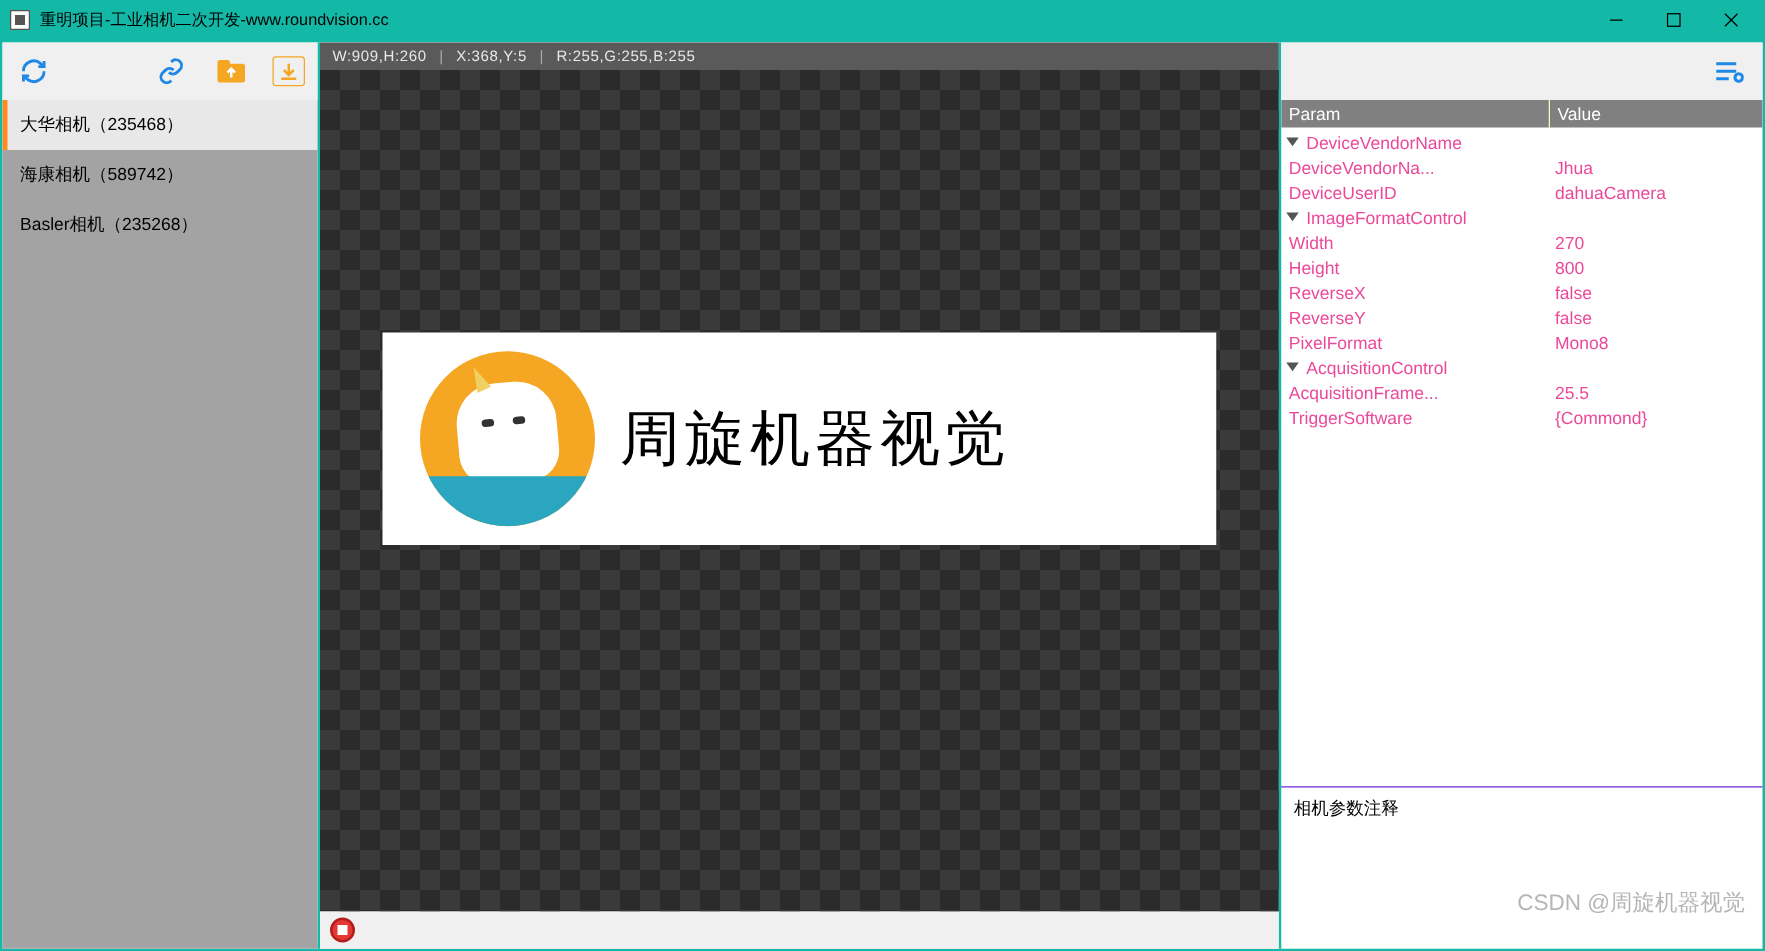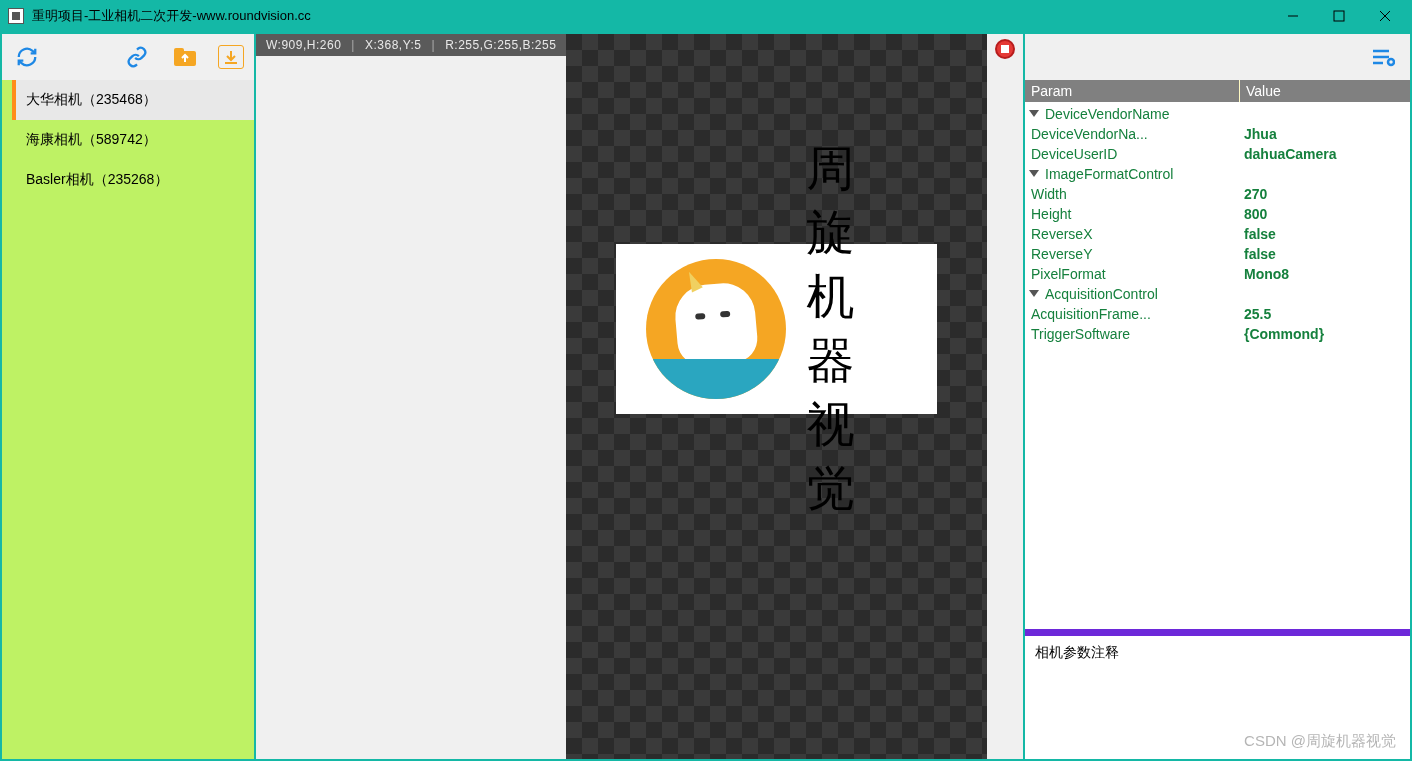--- a/index.html
+++ b/index.html
@@ -15,27 +15,27 @@
 .winbtn svg { width: 12px; height: 12px; stroke: #000; stroke-width: 1; fill: none; }
 
 
 .wrapper { flex: 1; border: 2px solid #14b8a6; display: flex; }
 
 
 .sidebar { width: 254px; display: flex; flex-direction: column; border-right: 2px solid #14b8a6; }
 .sidebar-toolbar { height: 46px; background: #f0f0f0; display: flex; align-items: center; padding: 0 10px; gap: 18px; }
 .sidebar-toolbar .spacer { flex: 1; }
 .tbtn { width: 30px; height: 30px; display: flex; align-items: center; justify-content: center; cursor: pointer; }
-.sidebar-list { flex: 1; background: #bef264; overflow: auto; padding-left: 10px; }
+.sidebar-list { flex: 1; background: #a3a3a3; overflow: auto; }
 .camera-item { height: 40px; display: flex; align-items: center; padding: 0 14px; font-size: 14px; color: #000; cursor: pointer; }
 .camera-item.selected { background: #e8e8e8; }
 .camera-item.selected::before { content: ""; width: 4px; height: 40px; background: #ff8c1a; margin-left: -14px; margin-right: 10px; }
 
 
-.viewer { flex: 1; display: flex; flex-direction: row; background: #f0f0f0; border-right: 2px solid #14b8a6; }
+.viewer { flex: 1; display: flex; flex-direction: column; background: #f0f0f0; border-right: 2px solid #14b8a6; }
 .infobar { height: 22px; background: #5a5a5a; color: #e8e8e8; font-size: 12px; font-family: "Consolas", monospace; display: flex; align-items: center; padding: 0 10px; gap: 10px; letter-spacing: 0.5px;}
 .infobar .sep { color: #aaa; }
 .canvas-area { flex: 1; position: relative;
   background-color: #2b2b2b;
   background-image:
     linear-gradient(45deg, #3a3a3a 25%, transparent 25%),
     linear-gradient(-45deg, #3a3a3a 25%, transparent 25%),
     linear-gradient(45deg, transparent 75%, #3a3a3a 75%),
     linear-gradient(-45deg, transparent 75%, #3a3a3a 75%);
   background-size: 32px 32px;
@@ -53,30 +53,30 @@
 .record-btn::after { content:""; width:8px; height:8px; background:#fff; }
 
 
 .rightpanel { width: 385px; display: flex; flex-direction: column; }
 .right-toolbar { height: 46px; background: #f0f0f0; display: flex; align-items: center; justify-content: flex-end; padding: 0 12px; }
 .param-table { flex: 1; overflow: auto; font-size: 14px; }
 .param-header { display: flex; background: #808080; color: #fff; height: 22px; }
 .param-header .col-p { flex: 1; padding-left: 6px; display:flex; align-items:center; border-right:1px solid #fef9c3;}
 .param-header .col-v { width: 170px; padding-left: 6px; display:flex; align-items:center;}
 .param-body { padding: 2px 0; }
-.prow { display: flex; height: 20px; align-items: center; color: #15803d; }
+.prow { display: flex; height: 20px; align-items: center; color: #ec4899; }
 .prow .col-p { flex: 1; display: flex; align-items: center; padding-left: 6px; white-space: nowrap; overflow: hidden; text-overflow: ellipsis;}
-.prow .col-v { width: 170px; padding-left: 4px; white-space: nowrap; font-weight: bold;}
+.prow .col-v { width: 170px; padding-left: 4px; white-space: nowrap;}
 .prow.level0 .col-p { padding-left: 20px; font-weight: 400;}
 .prow.level1 .col-p { }
 .tri { display: inline-block; width: 0; height: 0; border-left: 5px solid transparent; border-right: 5px solid transparent; border-top: 7px solid #555; margin-right: 6px; margin-left: -16px; transform: translateY(-1px);}
-.annot-box { height: 130px; border-top: 7px solid #6d28d9; padding: 8px 10px; font-size: 14px; color: #000; }
-
-
-.watermark { position: fixed; right: 16px; bottom: 10px; font-size: 15px; color: rgba(120,120,120,0.55); pointer-events: none; }
+.annot-box { height: 130px; border-top: 1px solid #6d28d9; padding: 8px 10px; font-size: 14px; color: #000; }
+
+
+.watermark { position: fixed; right: 16px; bottom: 27px; font-size: 18px; color: rgba(120,120,120,0.55); pointer-events: none; }
 </style>
 </head>
 <body>
 
 <div class="titlebar">
   <span class="appicon"></span>
   <span class="title">重明项目-工业相机二次开发-www.roundvision.cc</span>
   <div class="winbtns">
     <div class="winbtn">
         <svg viewBox="0 0 12 12">

